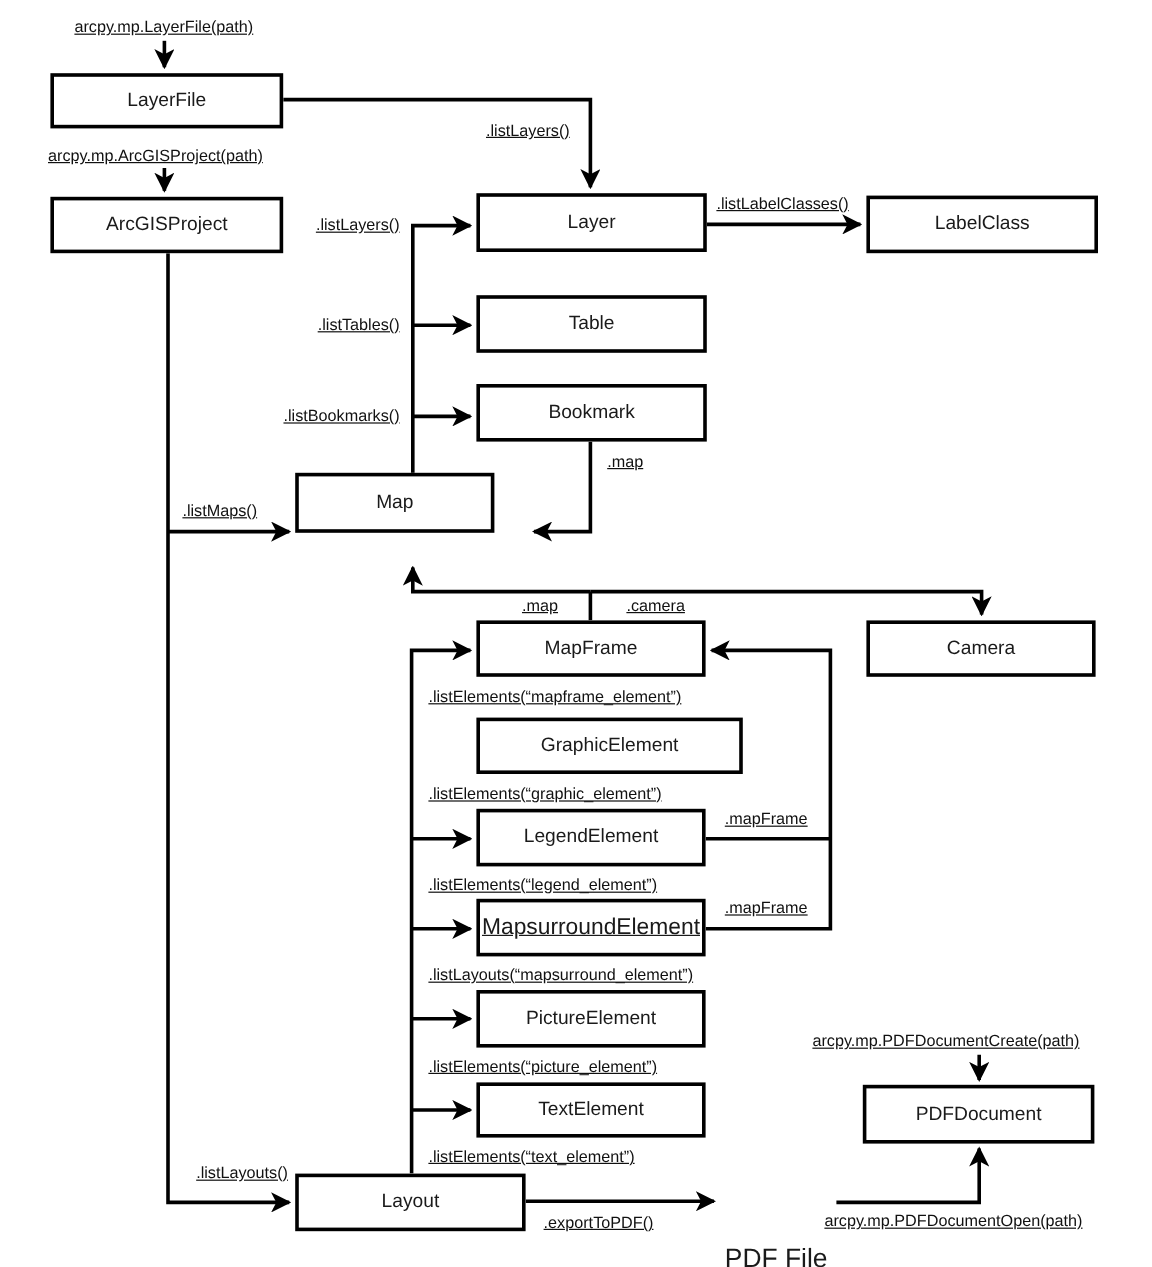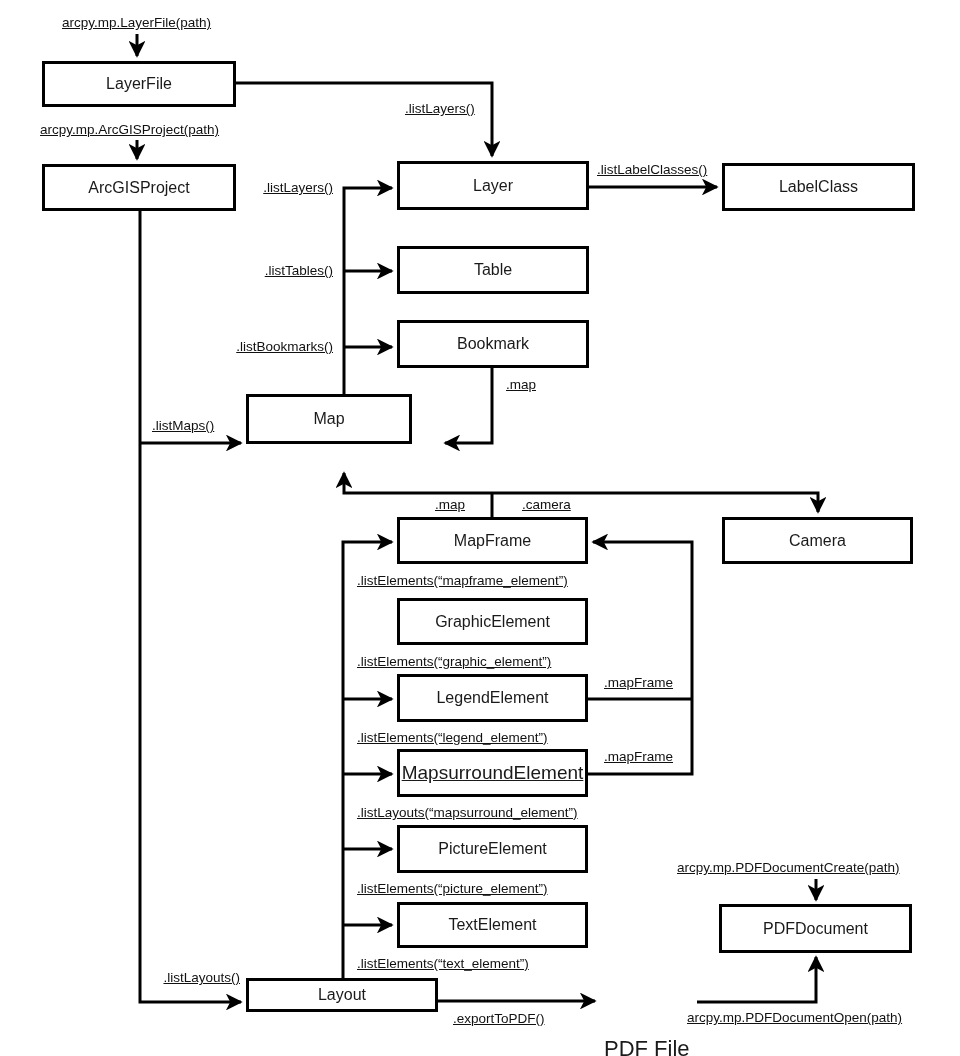--- a/index.html
+++ b/index.html
@@ -61,26 +61,26 @@
 
   <div class="node" style="left:42px;top:61px;width:194px;height:46px">LayerFile</div>
   <div class="node" style="left:42px;top:164px;width:194px;height:47px">ArcGISProject</div>
   <div class="node" style="left:397px;top:161px;width:192px;height:49px">Layer</div>
   <div class="node" style="left:722px;top:163px;width:193px;height:48px">LabelClass</div>
   <div class="node" style="left:397px;top:246px;width:192px;height:48px">Table</div>
   <div class="node" style="left:397px;top:320px;width:192px;height:48px">Bookmark</div>
   <div class="node" style="left:246px;top:394px;width:166px;height:50px">Map</div>
   <div class="node" style="left:397px;top:517px;width:191px;height:47px">MapFrame</div>
   <div class="node" style="left:722px;top:517px;width:191px;height:47px">Camera</div>
-  <div class="node" style="left:397px;top:598px;width:191px;height:47px">GraphicElement</div>
+  <div class="node" style="left:397px;top:598px;width:222px;height:47px">GraphicElement</div>
   <div class="node" style="left:397px;top:674px;width:191px;height:48px">LegendElement</div>
   <div class="node tight" style="left:397px;top:749px;width:191px;height:48px">MapsurroundElement</div>
   <div class="node" style="left:397px;top:825px;width:191px;height:48px">PictureElement</div>
   <div class="node" style="left:397px;top:902px;width:191px;height:46px">TextElement</div>
-  <div class="node" style="left:246px;top:978px;width:192px;height:34px">Layout</div>
+  <div class="node" style="left:246px;top:978px;width:192px;height:48px">Layout</div>
   <div class="node" style="left:719px;top:904px;width:193px;height:49px">PDFDocument</div>
 
   <span class="freetext" style="left:604px;top:1036px">PDF File</span>
 
   <span class="lbl" style="left:62px;top:15px">arcpy.mp.LayerFile(path)</span>
   <span class="lbl" style="left:40px;top:122px">arcpy.mp.ArcGISProject(path)</span>
   <span class="lbl" style="left:677px;top:860px">arcpy.mp.PDFDocumentCreate(path)</span>
   <span class="lbl" style="left:687px;top:1010px">arcpy.mp.PDFDocumentOpen(path)</span>
 
   <span class="lbl" style="left:405px;top:101px">.listLayers()</span>

